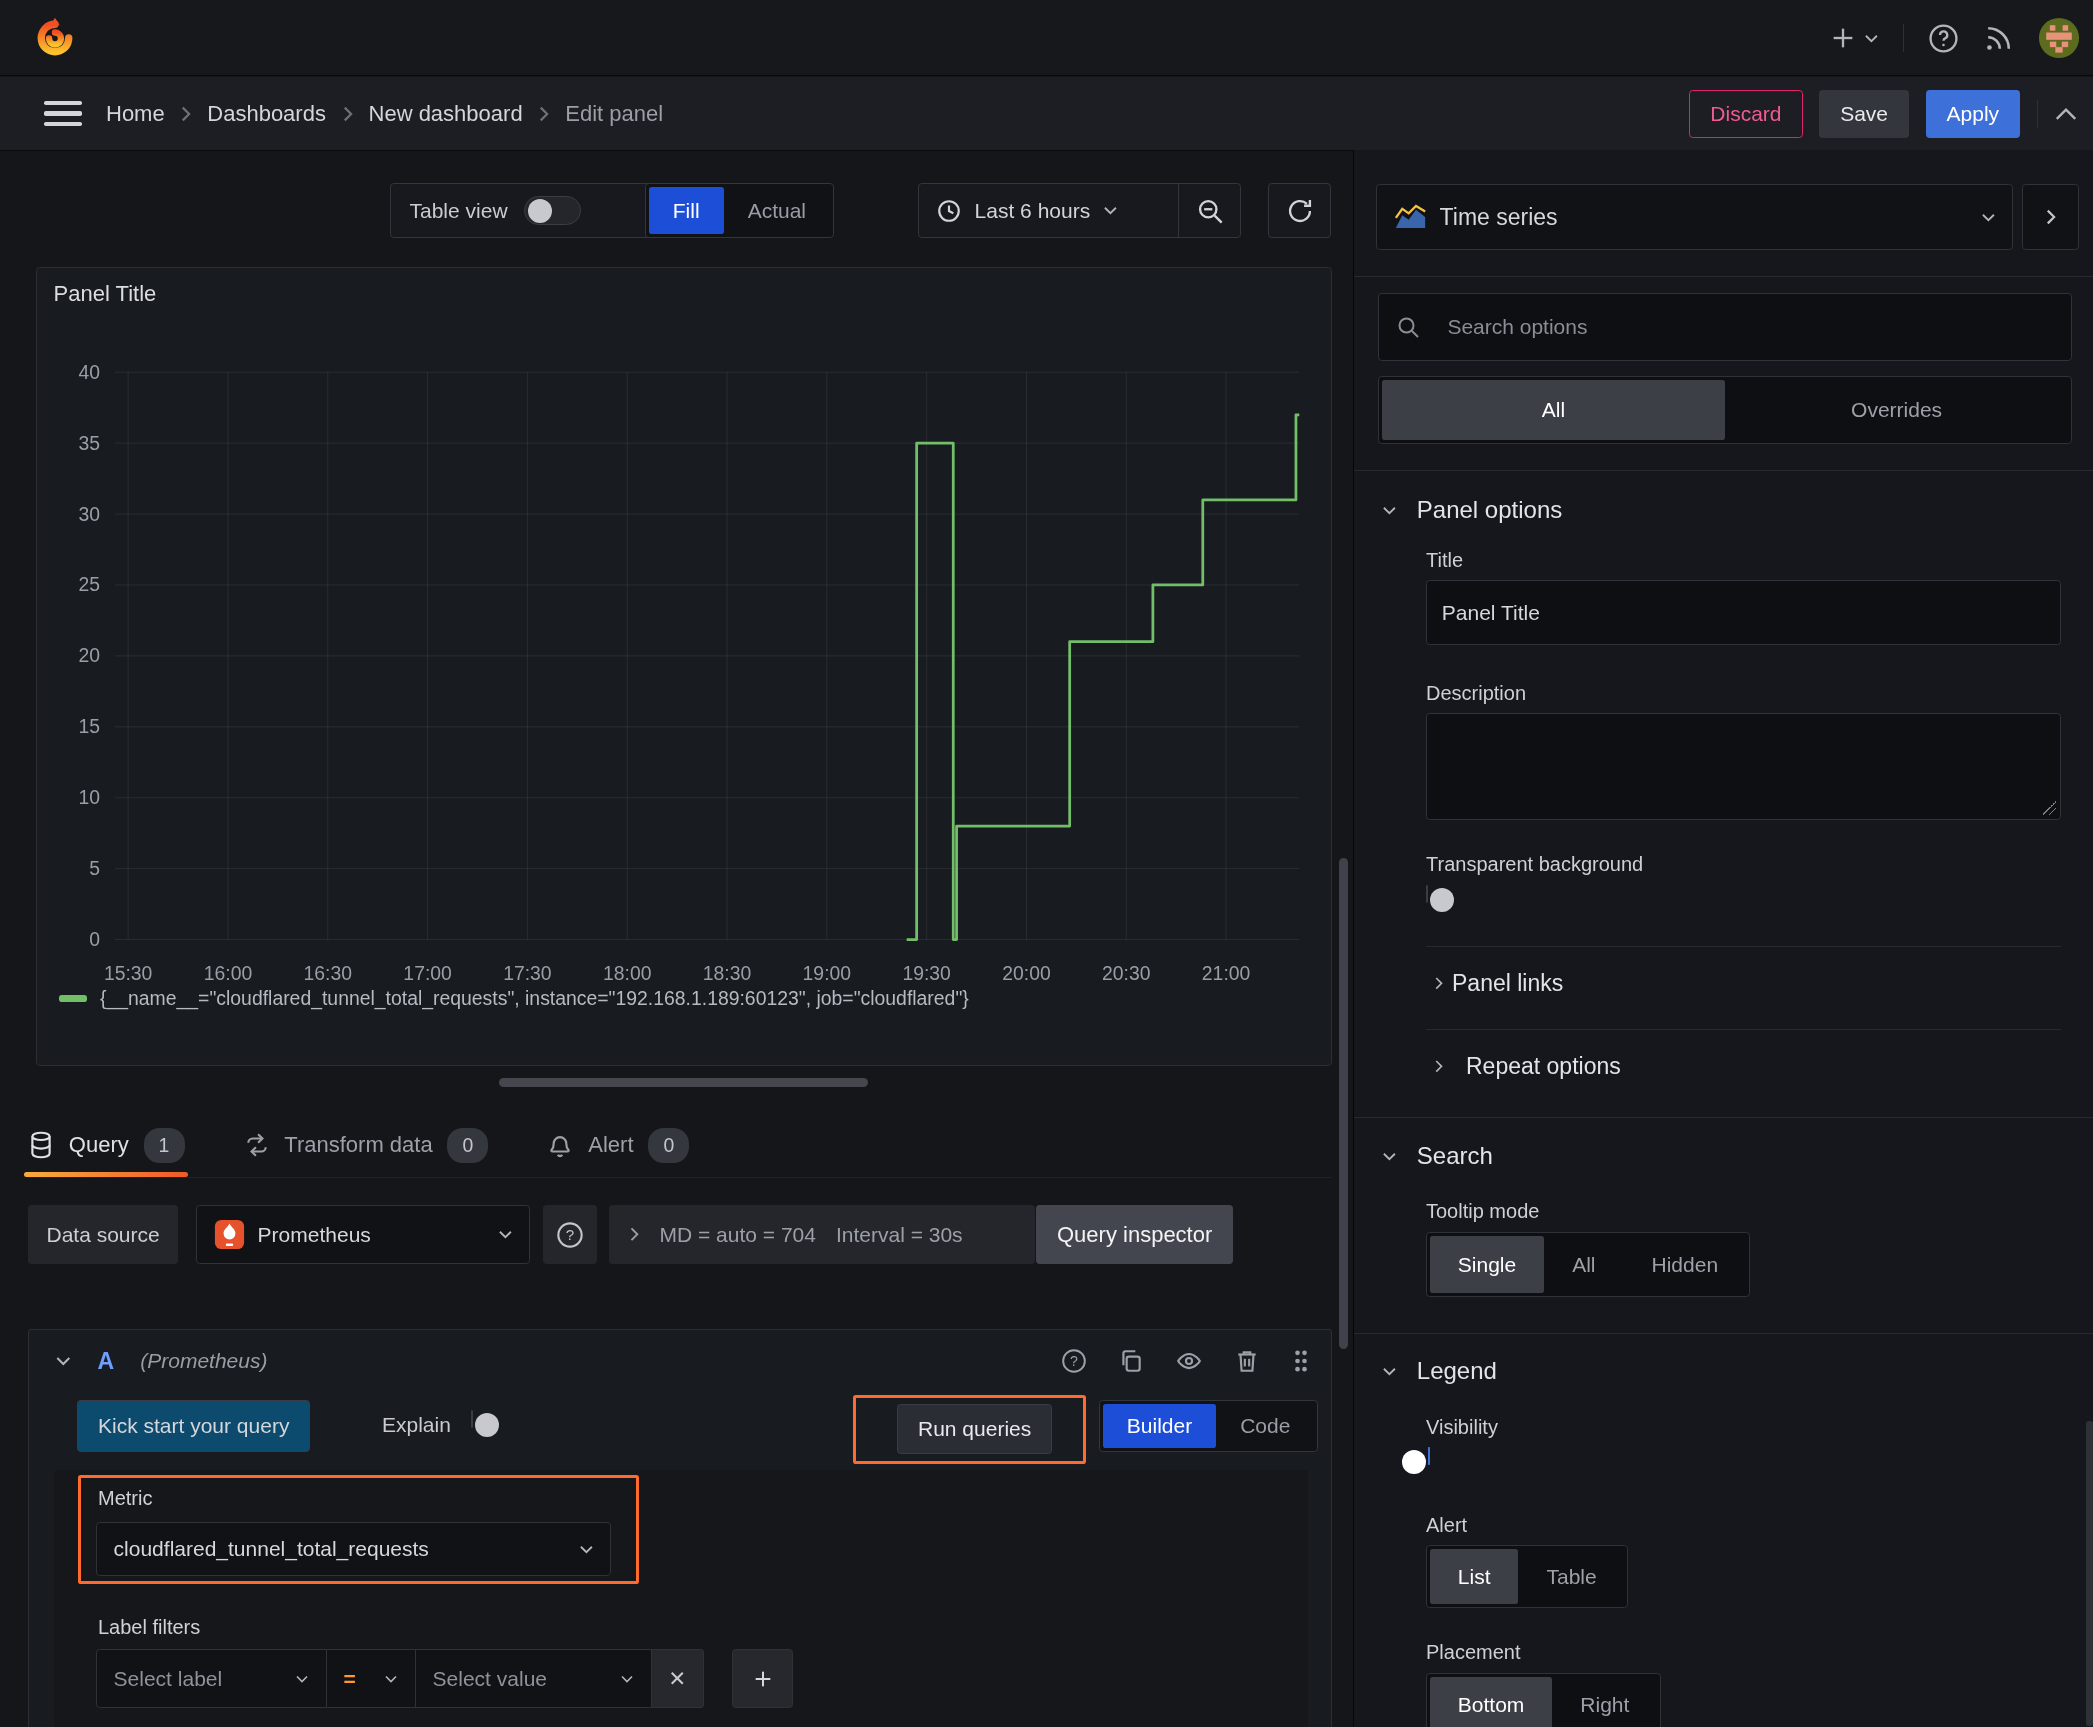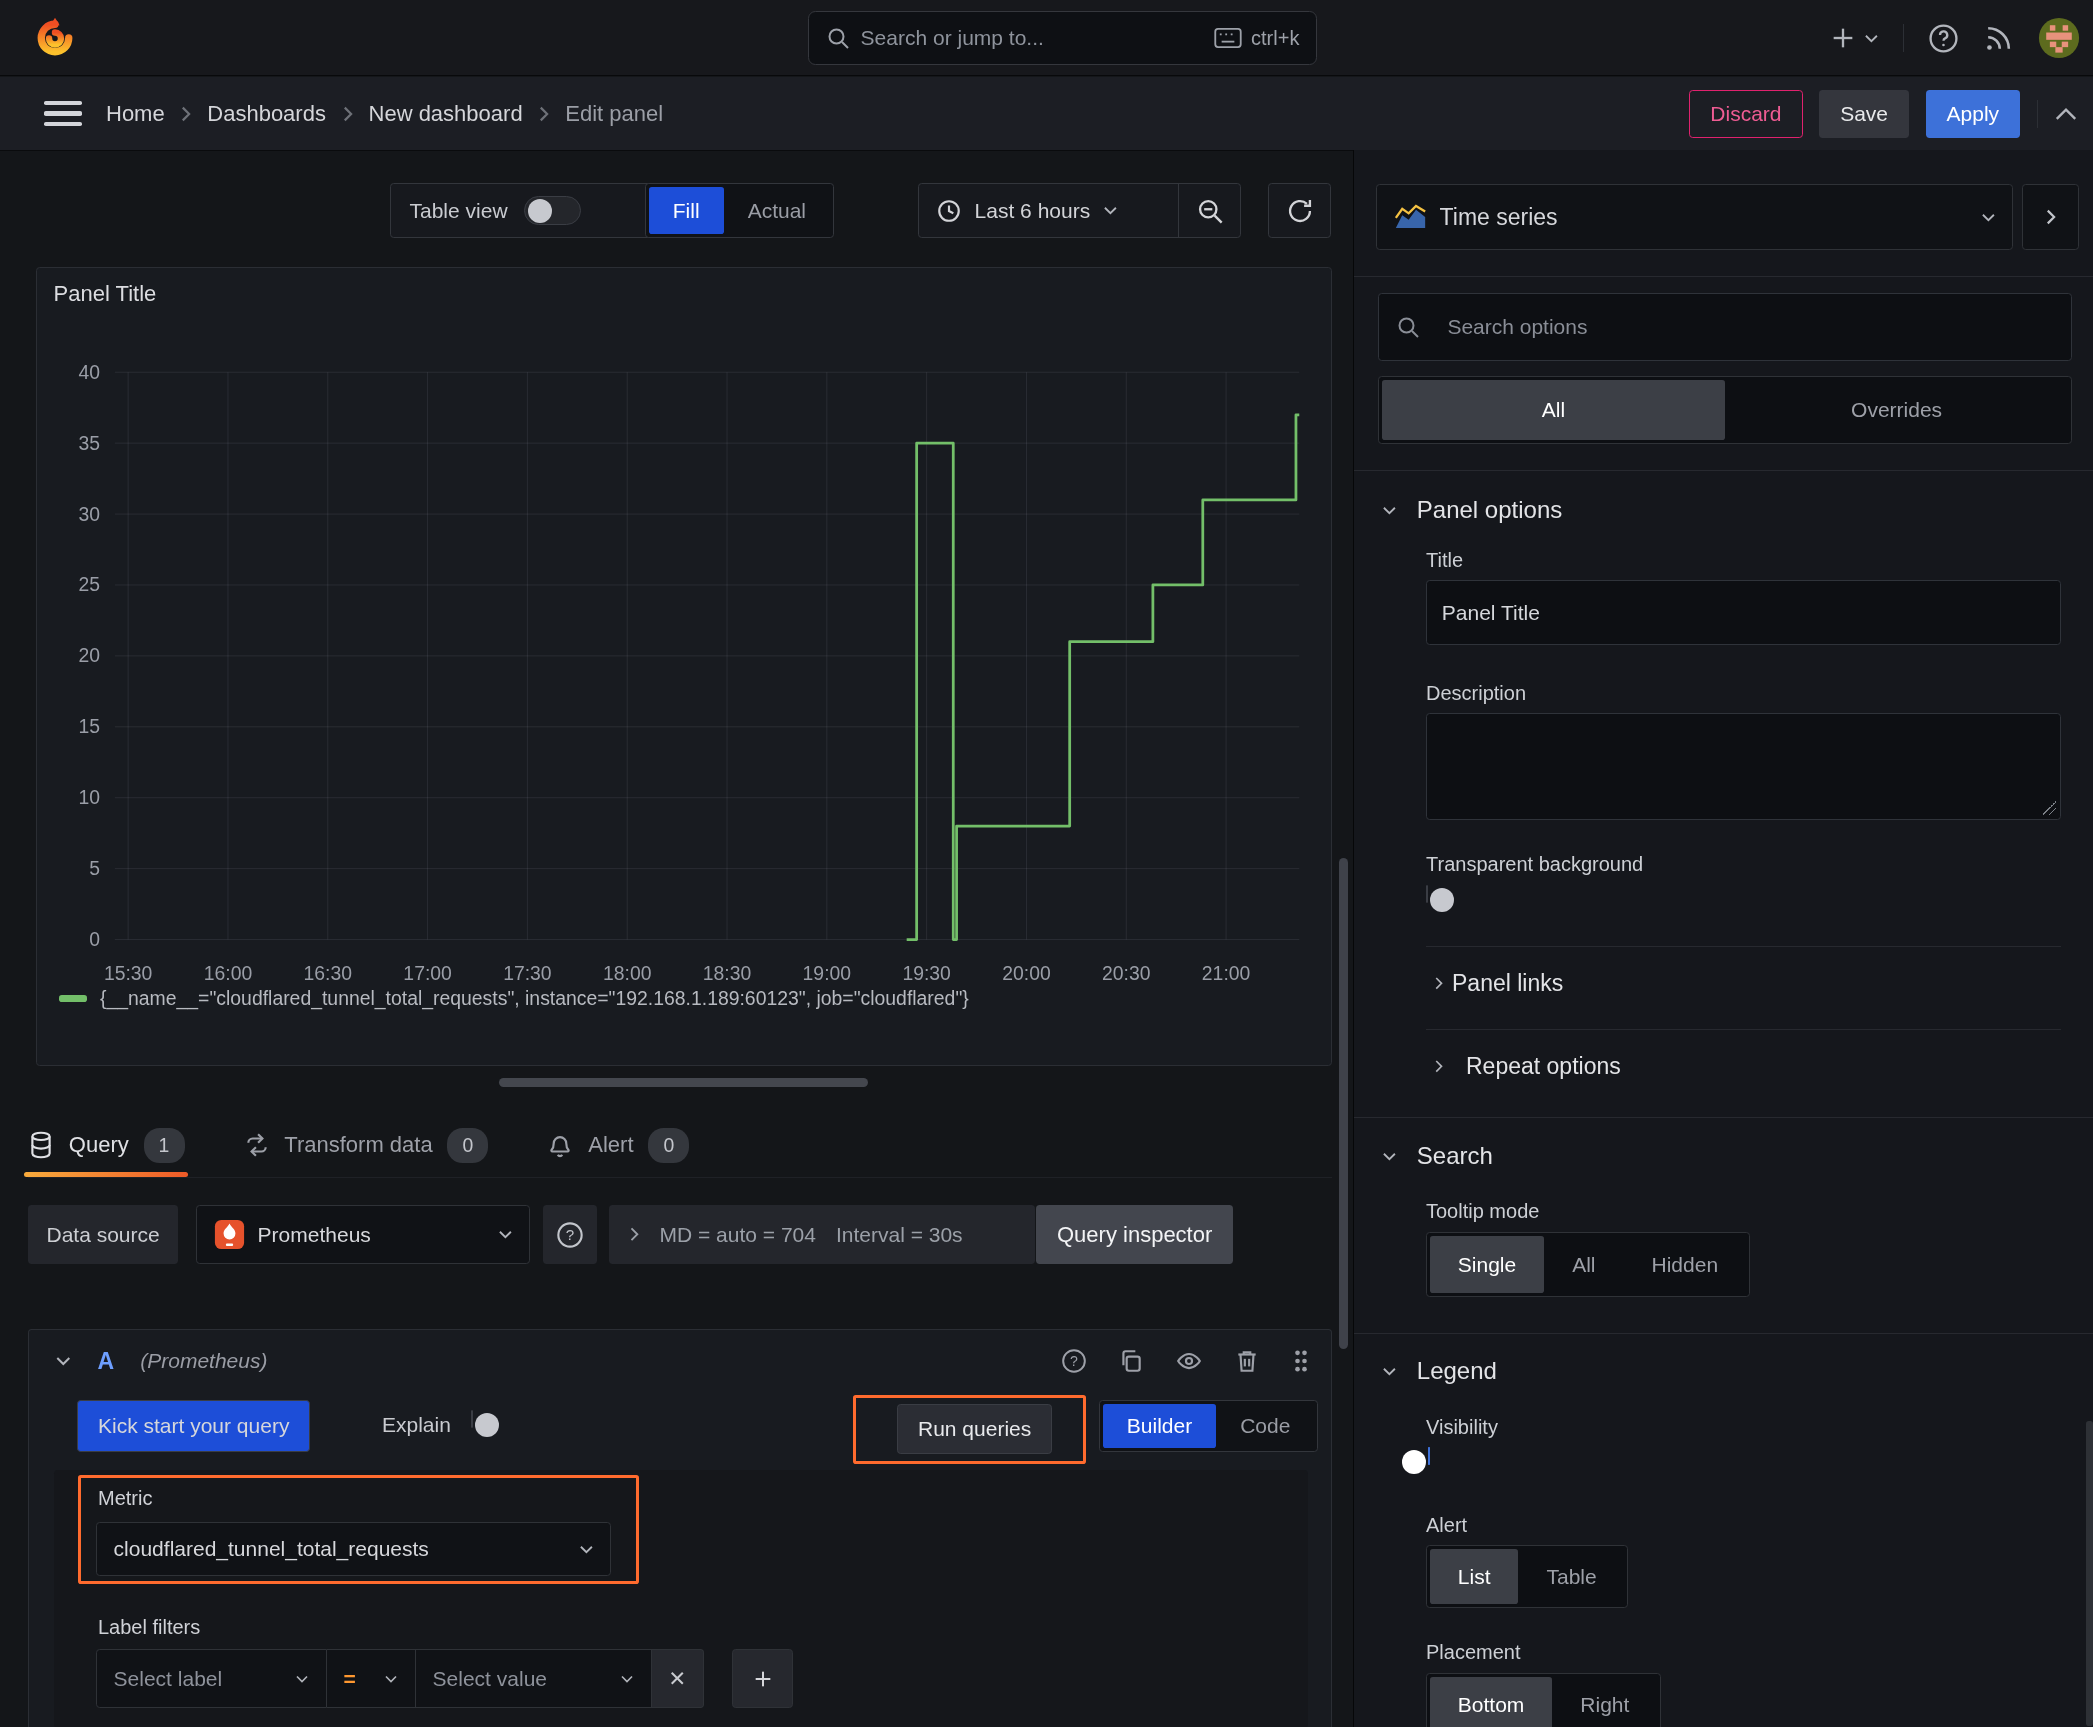--- a/index.html
+++ b/index.html
@@ -112,42 +112,20 @@
           <stop offset="0" stop-color="#fcc12c"></stop>
               <stop offset="1" stop-color="#f04e23"></stop>
             </linearGradient>
           </defs>
         <path d="M24 9 a15 15 0 1 0 15 15" fill="none" stroke="url(#gflame)" stroke-width="8" stroke-linecap="round"></path>
         <path d="M24 18 a6.5 6.5 0 1 1 -6.5 6.5" fill="none" stroke="url(#gflame)" stroke-width="7" stroke-linecap="round"></path>
         <path d="M24 2 l5 8 -10 0 z" fill="#f04e23"></path>
       </svg>
     </div>
 
-    <div id="search-box" class="abs">
-      <span>
-        <svg class="ic" width="24" height="24" viewBox="0 0 24 24" fill="none" stroke="#9da1a9" stroke-width="2">
-          <circle cx="10.5" cy="10.5" r="7"></circle>
-            <line x1="16" y1="16" x2="22" y2="22"></line>
-          </svg>
-      </span>
-      <input type="text" placeholder="Search or jump to..." style="">
-      <span class="shortcut">
-        <span>
-          <svg class="ic" width="28" height="20" viewBox="0 0 30 22" fill="none" stroke="#9da1a9" stroke-width="2">
-            <rect x="1" y="1" width="28" height="20" rx="3"></rect>
-            <line x1="6" y1="7" x2="8" y2="7"></line>
-              <line x1="12" y1="7" x2="14" y2="7"></line>
-              <line x1="18" y1="7" x2="20" y2="7"></line>
-              <line x1="24" y1="7" x2="24" y2="7"></line>
-            <line x1="8" y1="15" x2="22" y2="15"></line>
-            </svg>
-        </span>
-        <span>ctrl+k</span>
-      </span>
-    </div>
 
     <div class="abs topbar-right">
       <button class="icon-btn" style="gap:7.4px;">
         <svg class="ic" width="28" height="28" viewBox="0 0 24 24" fill="none" stroke="#b2b5bc" stroke-width="2">
           <line x1="12" y1="4" x2="12" y2="20"></line>
             <line x1="4" y1="12" x2="20" y2="12"></line>
           </svg>
         <svg class="ic" width="14.8" height="11" viewBox="0 0 16 12" fill="none" stroke="#b2b5bc" stroke-width="2">
           <polyline points="2,3 8,9 14,3"></polyline>
           </svg>
@@ -429,21 +407,21 @@
               <circle cx="5" cy="12" r="2"></circle>
               <circle cx="11" cy="12" r="2"></circle>
               <circle cx="5" cy="19" r="2"></circle>
               <circle cx="11" cy="19" r="2"></circle>
             </svg>
         </span>
       </div>
     </div>
 
     
-    <button class="abs btn" style="left:48px;top:70px;height:52px;background:#1d4ed8;border:0.9px solid #3a3d44;color:#d6d7db;">Kick start your query</button>
+    <button class="abs btn" style="left:48px;top:70px;height:52px;background:#0c4a6e;border:0.9px solid #3a3d44;color:#d6d7db;">Kick start your query</button>
     <span class="abs" style="left:353px;top:83px;font-size:21px;color:#c9cbd0;">Explain</span>
     <span class="abs toggle" style="left:442px;top:81px;"><span class="knob"></span></span>
     <button class="abs btn" style="left:868px;top:74px;height:50px;background:#2b2d34;border:0.9px solid #3a3d44;color:#e8e9ec;">Run queries</button>
     <div class="abs seg" style="left:1070px;top:70px;height:52px;">
       <span class="opt active">Builder</span>
       <span class="opt">Code</span>
     </div>
 
     
     <div id="builder-body" class="abs">

